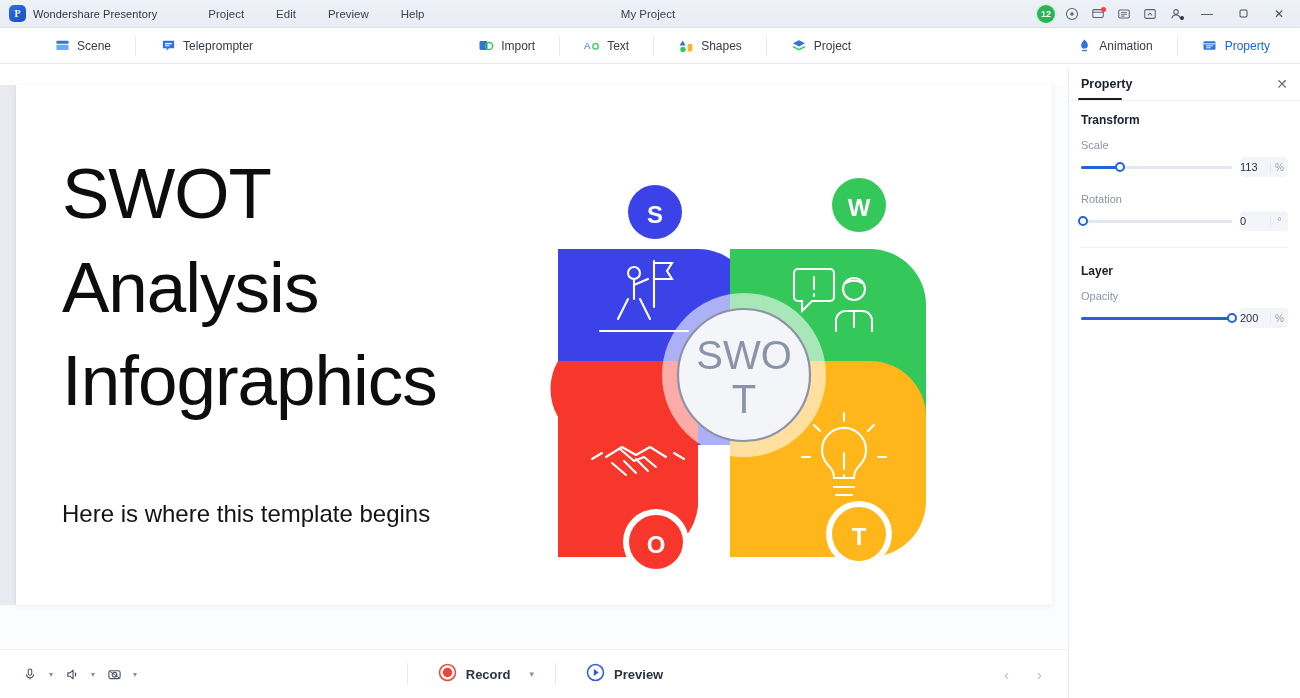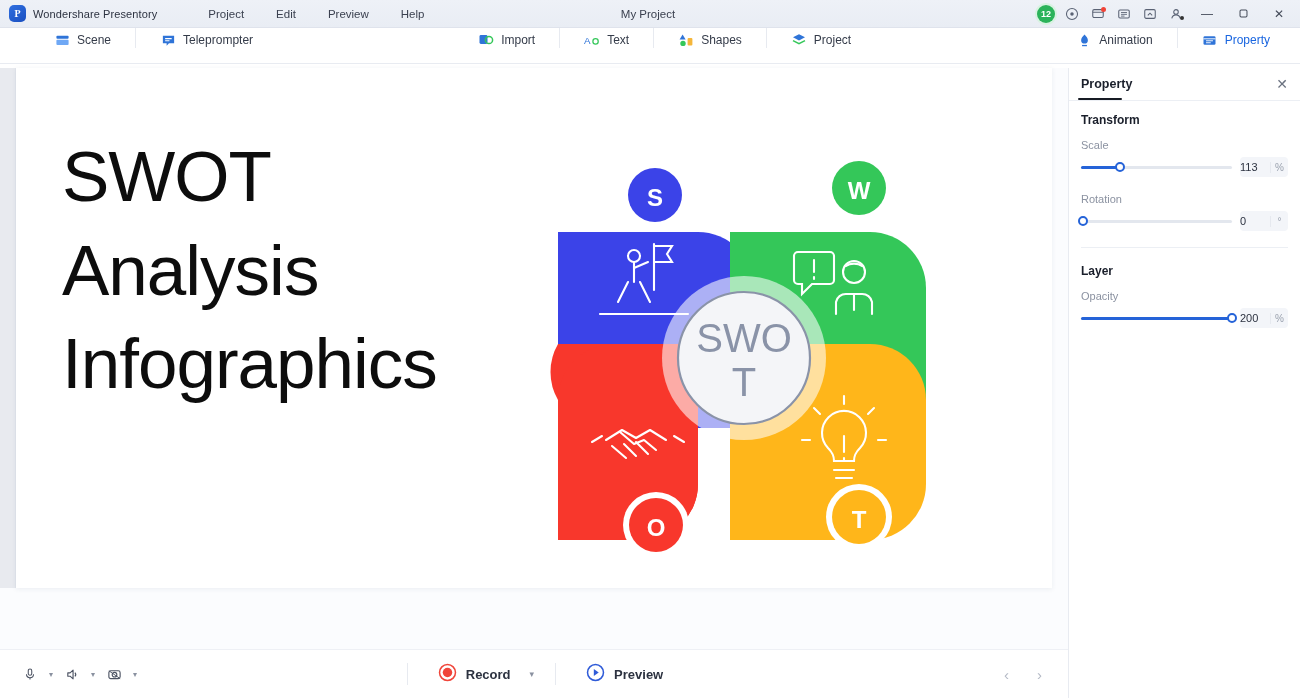--- a/index.html
+++ b/index.html
@@ -47,34 +47,34 @@
   .blkdot { position:absolute; bottom:5px; right:4px; width:4px; height:4px; border-radius:50%; background:#333; }
   .wbtn {
     width:34px; height:28px; display:flex; align-items:center; justify-content:center;
     color:#444b59; cursor:pointer;
   }
 
   
   .toolbar {
     position:absolute; top:28px; left:0; width:1300px; height:36px;
     background:#fff; border-bottom:1px solid #e8ebf1;
-    display:flex; align-items:flex-start;
+    display:flex; align-items:center;
   }
   .tool {
     display:flex; align-items:center; gap:7px;
     padding:4px 10px; cursor:pointer; border-radius:5px;
     font-size:12px; color:#343b49; white-space:nowrap;
   }
   .tool.active { color:#1a66e0; }
   .tool-ico { width:16px; height:16px; display:flex; align-items:center; justify-content:center; }
   .tdiv { width:1px; height:20px; background:#e7eaf0; margin:0 14px; }
 
   
   .stage-wrap {
-    position:absolute; top:68px; left:0; width:1068px; height:581px;
+    position:absolute; top:85px; left:0; width:1068px; height:581px;
     background:#fbfcfe;
   }
   .leftstrip {
     position:absolute; top:0; left:0; width:16px; height:520px;
     background:#e8eaef; border-right:1px solid #e2e5ec;
   }
   .canvas {
     position:absolute; top:0px; left:16px; width:1036px; height:520px;
     background:#ffffff; overflow:hidden;
   }
@@ -325,20 +325,21 @@
       <span>Property</span>
     </div>
     <div style="width:20px"></div>
   </div>
 
   <div class="stage-wrap">
     <div class="leftstrip"></div>
 
     <div class="canvas">
       <div class="slide-title">SWOT Analysis Infographics</div>
+      <div class="slide-sub">Here is where this template begins</div>
 
       <div class="swot-graphic">
         <svg width="440" height="420" viewBox="0 0 440 420">
 
           <g>
             <path d="M34 84 h140 a56 56 0 0 1 56 56 v140 h-140 a56 56 0 0 1 -56 -56 z" fill="#3b43e8"></path>
 
             <g stroke="#ffffff" stroke-width="2.1" fill="none" stroke-linecap="round">
               <circle cx="110" cy="108" r="6"></circle>
               <path d="M110 114 v20"></path>

